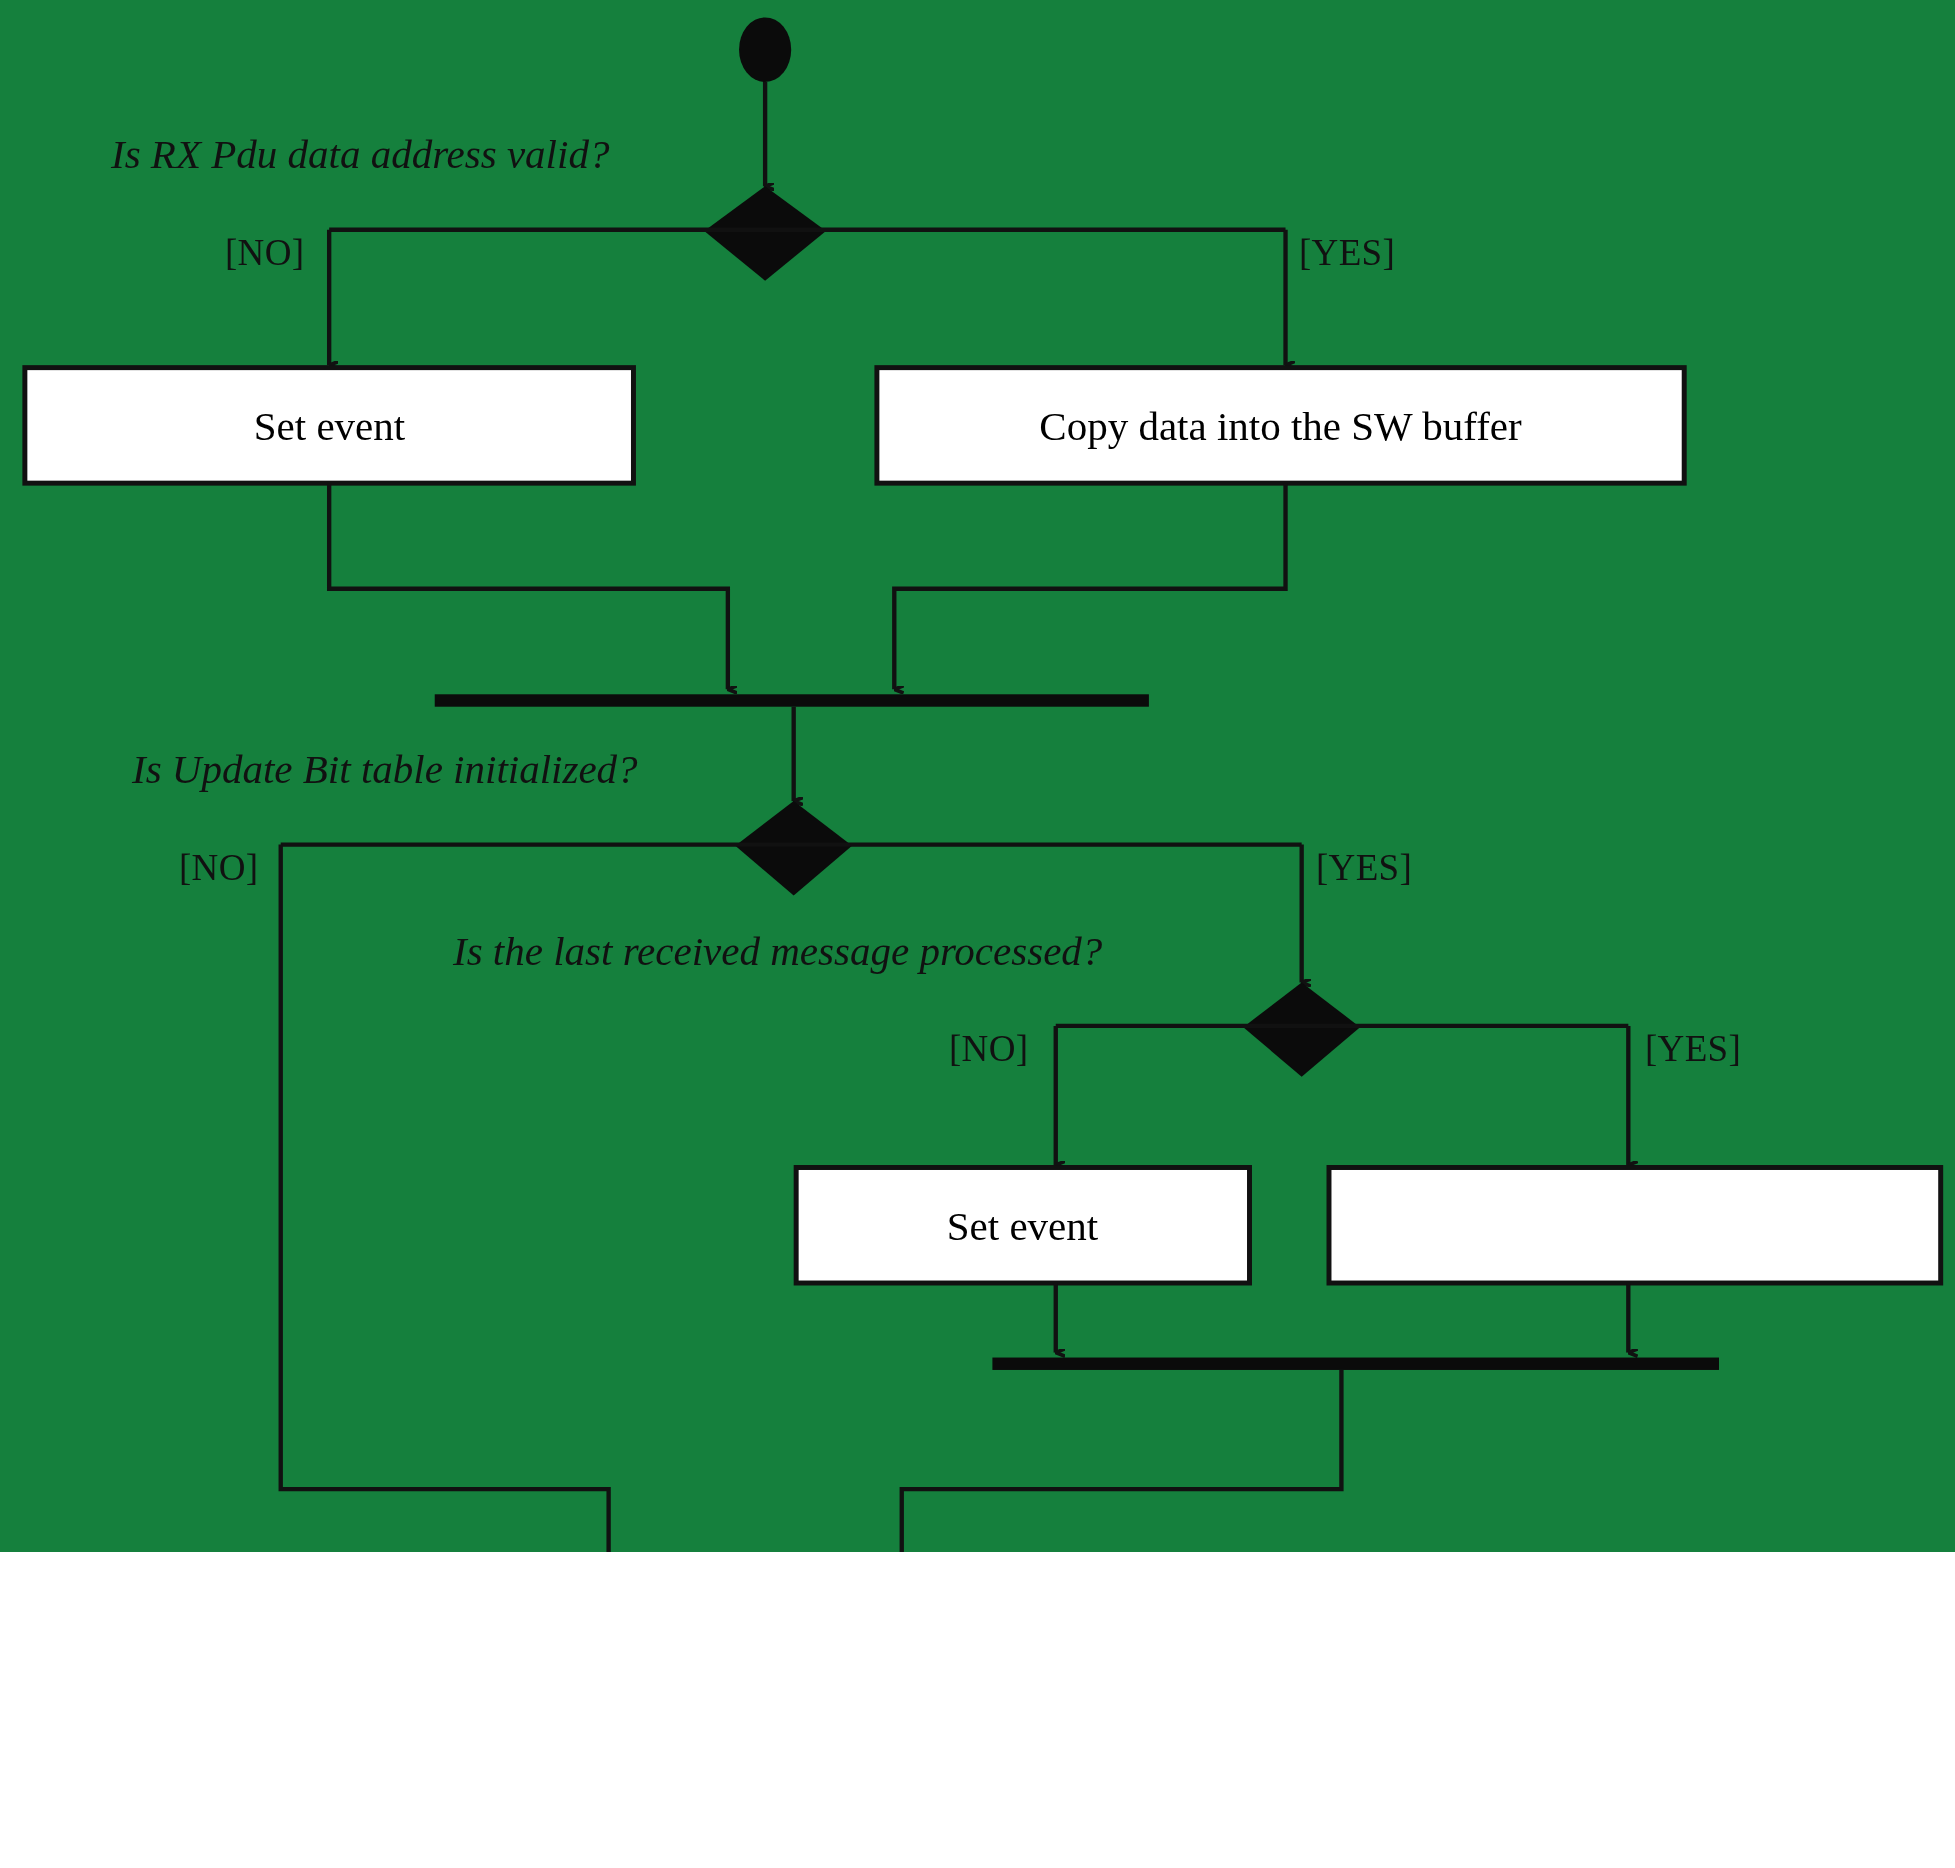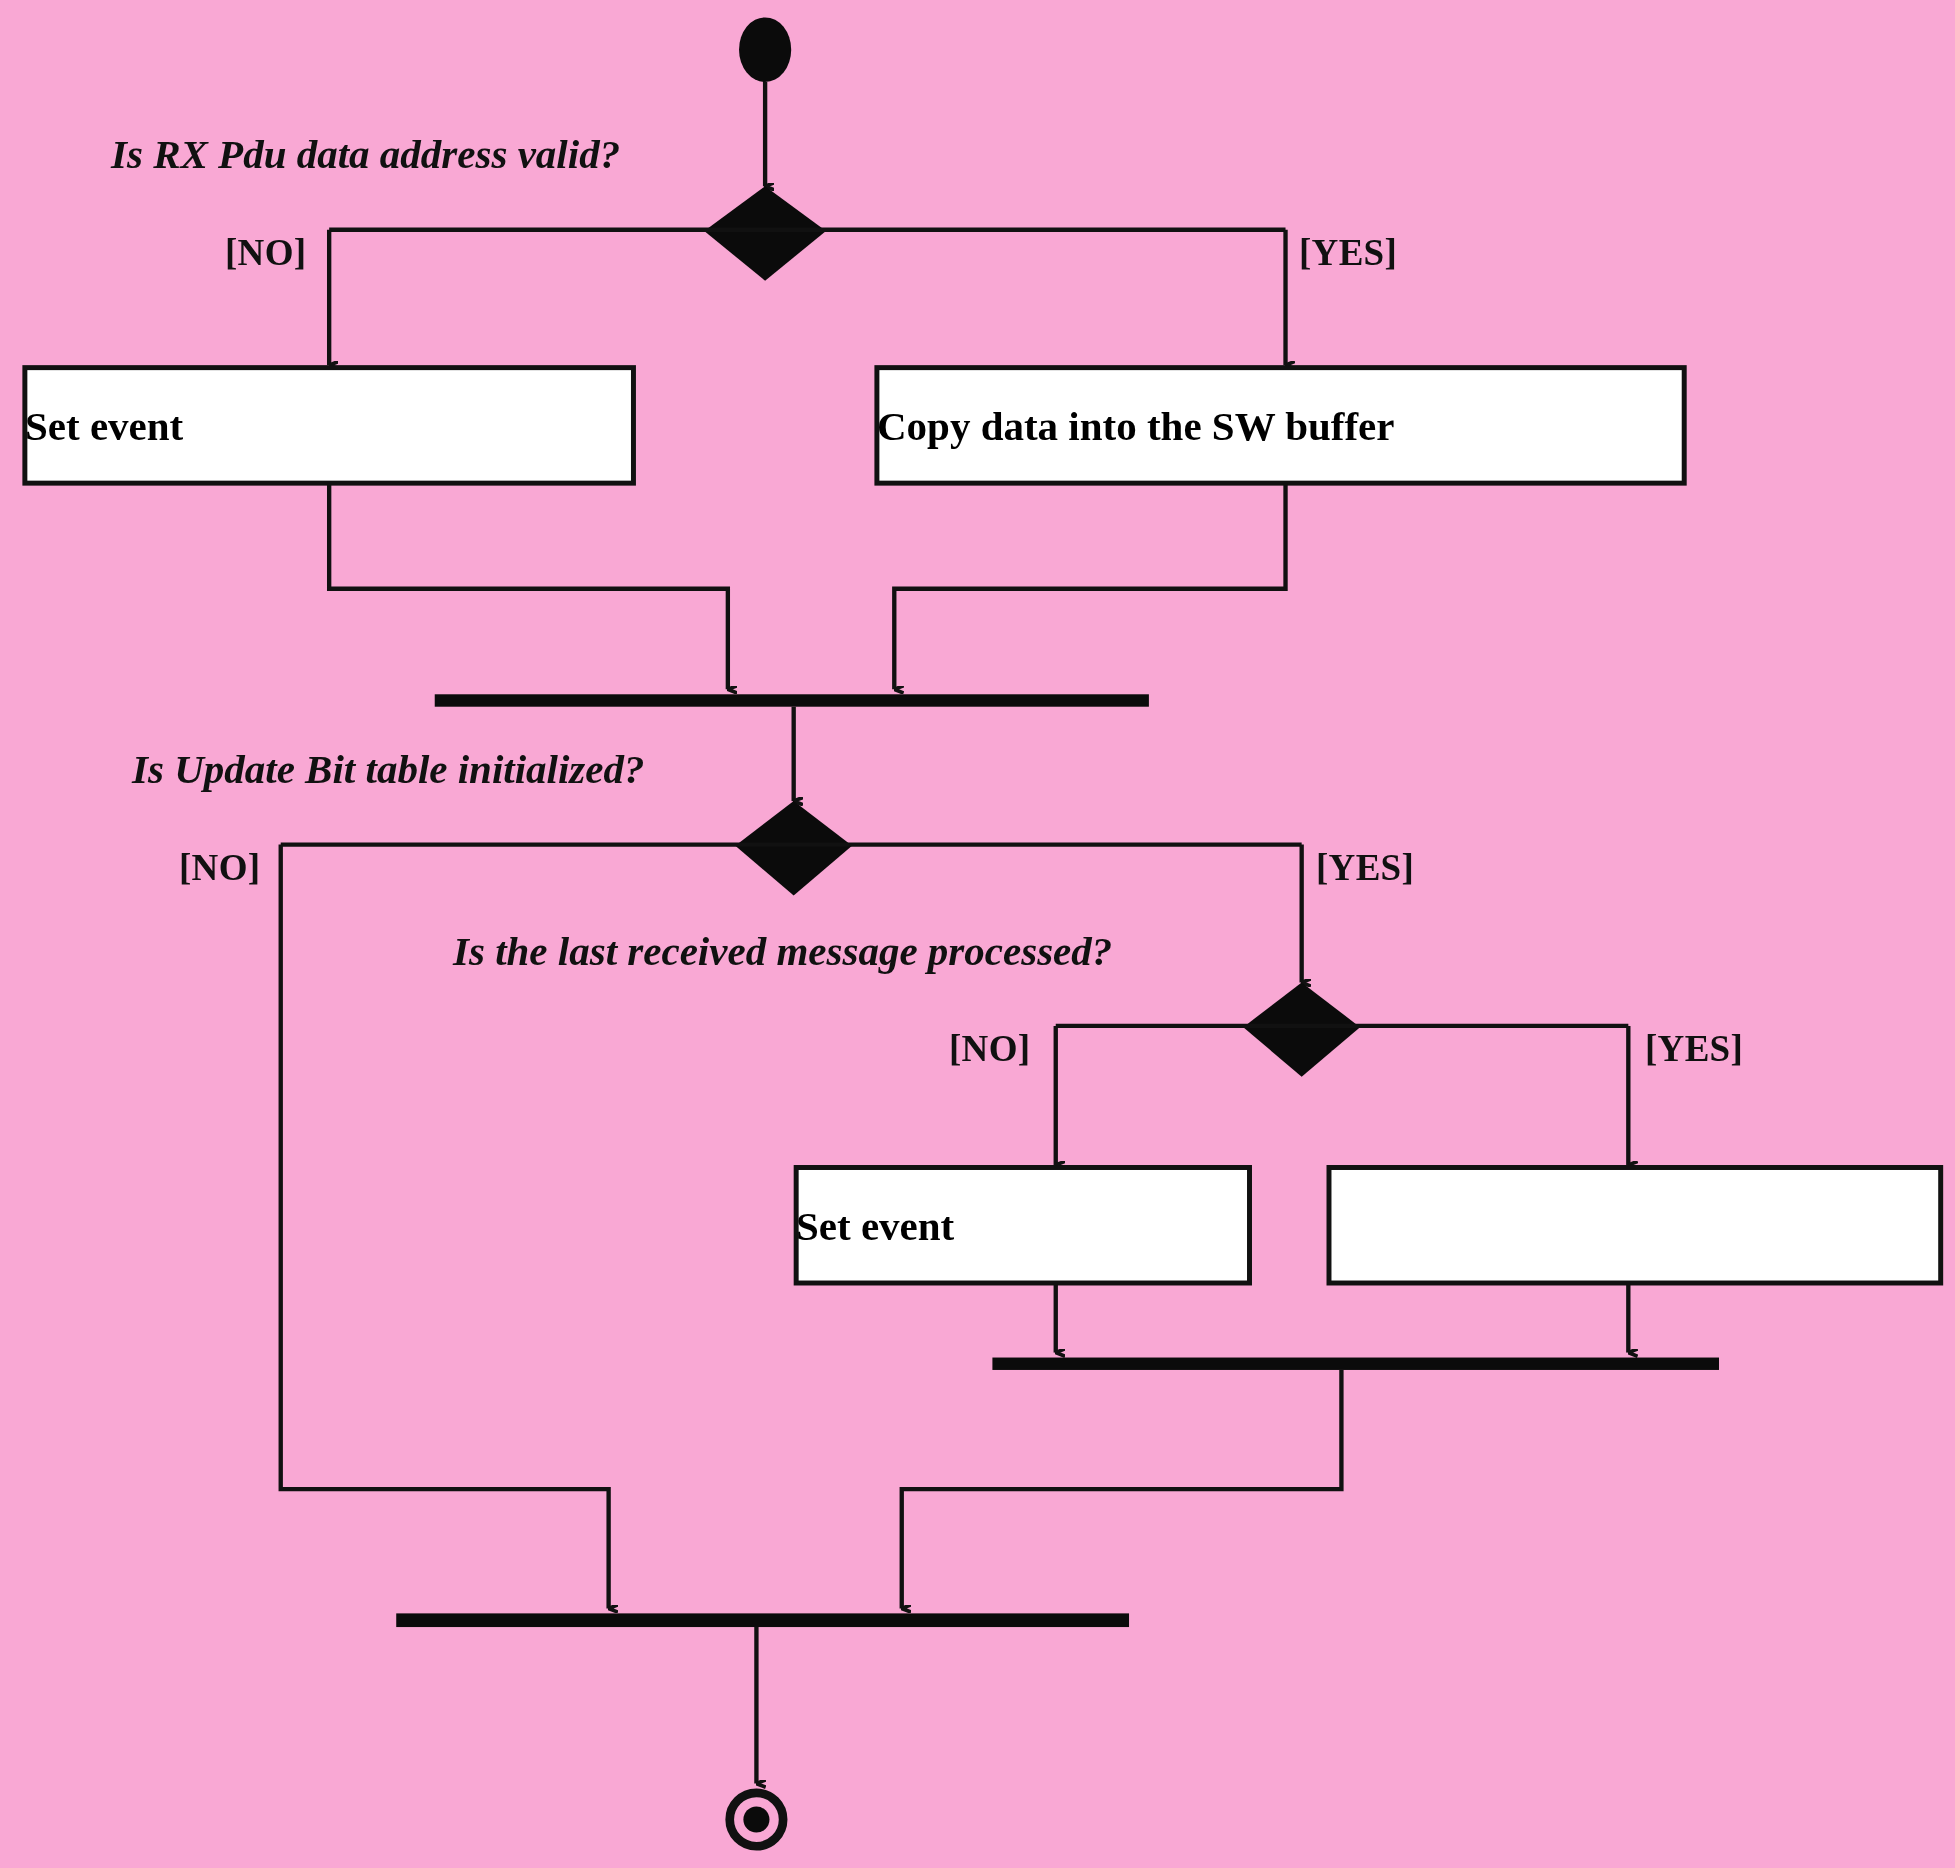--- a/index.html
+++ b/index.html
@@ -1,27 +1,27 @@
 <!DOCTYPE html>
 <html style="font-size:10px"><head>
 <meta charset="utf-8">
 <style>
   html,body{margin:0;padding:0;background:#ffffff;}
   body{font-family:"Liberation Serif",serif;}
-  #canvas{position:relative;width:1955px;height:1868px;background:#f9a8d4;overflow:hidden;font-weight:bold;}
+  #canvas{position:relative;width:1955px;height:1552px;background:#15803d;overflow:hidden;}
   svg{position:absolute;top:0;left:0;width:1955px;height:1868px;}
   .edge{stroke:#111;stroke-width:7;fill:none;}
   .bar{fill:#0b0b0b;}
   .node-fill{fill:#0b0b0b;}
   .box{fill:#ffffff;stroke:#111;stroke-width:8;}
   .lbl{position:absolute;color:#111;white-space:nowrap;}
   .guard{font-family:"Liberation Serif",serif;font-size:37px;letter-spacing:0.3px;}
   .cond{font-family:"Liberation Serif",serif;font-style:italic;font-size:41px;}
   .action{font-family:"Liberation Serif",serif;font-size:41px;}
-  .action-wrap{position:absolute;display:flex;align-items:center;}
+  .action-wrap{position:absolute;display:flex;align-items:center;justify-content:center;}
 </style>
 </head>
 <body>
 
 <div id="canvas">
 
   <svg viewBox="0 0 3148 3008">
     <defs>
       <marker id="arw" markerWidth="14" markerHeight="16" refX="6" refY="15" orient="auto" markerUnits="userSpaceOnUse">
         <path d="M0,0 L6,15 L12,0" fill="none" stroke="#111" stroke-width="6"></path>

